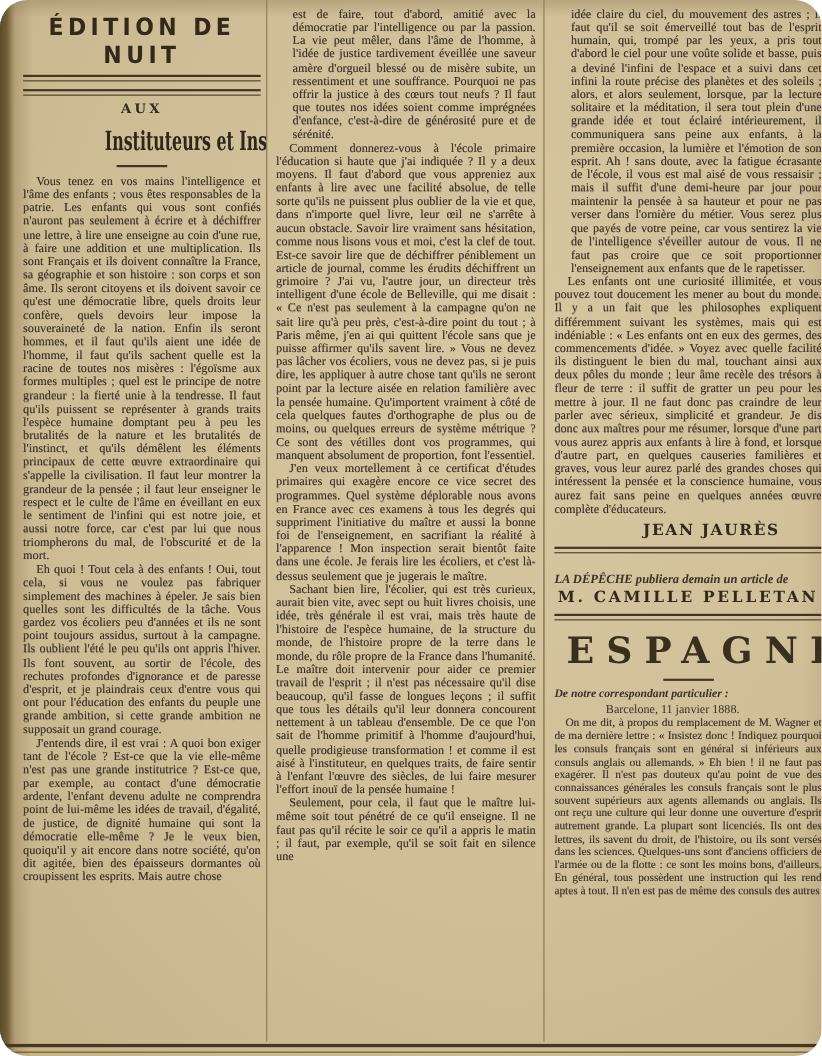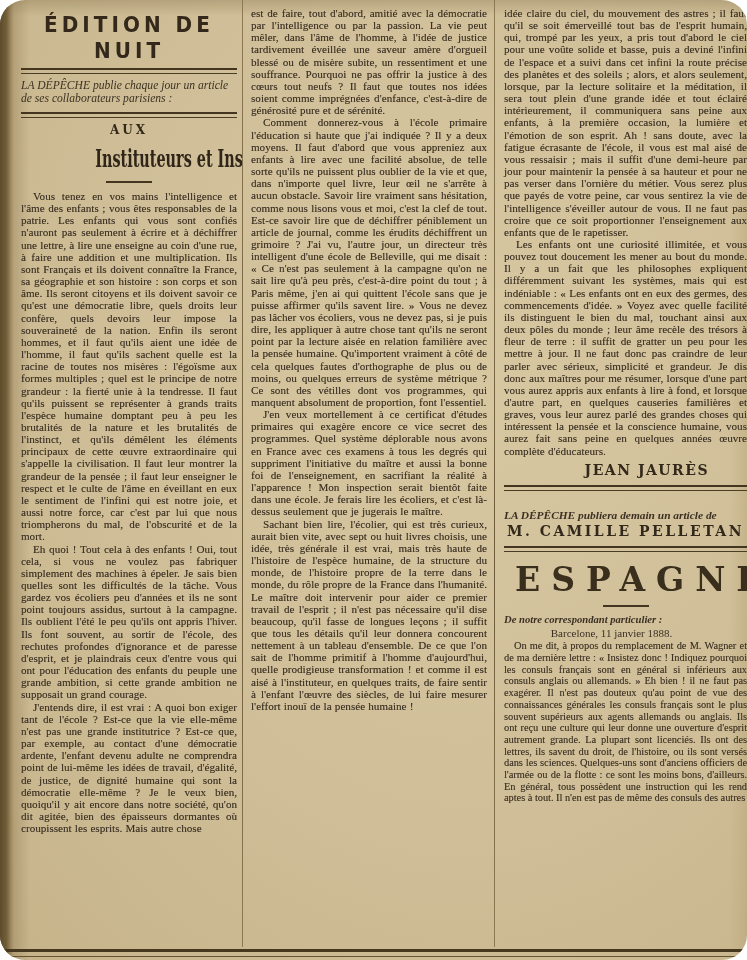--- a/index.html
+++ b/index.html
@@ -36,21 +36,21 @@
   .article-title { text-align:center; margin:1px 0 0; white-space:nowrap; }
   .article-title span {
     display:inline-block; font-family:"DejaVu Serif", serif; font-weight:bold;
     font-size:24px; color:#2f2518; transform:scaleX(.6); transform-origin:center;
   }
   .short-rule { width:46px; border-top:2px solid #43351f; margin:6px auto 7px; }
 
   .body { font-size:11px; line-height:12.15px; text-align:justify; text-indent:12px; margin:0;
           letter-spacing:.05px; word-spacing:.4px; hyphens:auto;
           text-shadow:.2px .2px .35px rgba(56,45,32,.45); }
-  .body.noindent { text-indent:0; }
+  .body.noindent { text-indent:0;margin-left:15px; }
 
   .signature { font-family:"DejaVu Serif", serif; font-weight:bold; font-size:14px; letter-spacing:1.5px;
                text-align:right; padding-right:38px; margin-top:5px; color:#33291b; }
   .promo2 { font-style:italic; font-weight:bold; font-size:11.4px; line-height:12.5px; margin:18px 0 1px; }
   .promo2-name { text-align:center; font-family:"DejaVu Serif", serif; font-weight:bold;
                  font-size:14px; letter-spacing:2.5px; margin:2px 0 2px; color:#33291b; }
   .espagne-title { text-align:center; font-family:"DejaVu Serif", serif; font-weight:bold;
                    font-size:33px; letter-spacing:11px; padding-left:11px; margin-top:8px; color:#3a2e1c; }
   .byline { font-style:italic; font-weight:bold; font-size:10.6px; margin:6px 0 2px; }
   .dateline { text-align:center; padding-right:28px; font-size:11px; margin:1px 0 1px; }
@@ -66,37 +66,37 @@
 <body>
 
 <div class="page">
   <div class="left-edge"></div>
 
   <div class="cols">
 
     <div class="col col1">
       <div class="edition-title">ÉDITION DE NUIT</div>
       <div class="rule-double"></div>
-      <p class="promo-intro">LA DÉPÊCHE publie chaque jour un article de ses collaborateurs parisiens :</p>
       <div class="rule-double"></div>
       <div class="kicker">AUX</div>
       <h1 class="article-title"><span>Instituteurs et Institutrices</span></h1>
       <div class="short-rule"></div>
       <p class="body">Vous tenez en vos mains l'intelligence et l'âme des enfants ; vous êtes responsables de la patrie. Les enfants qui vous sont confiés n'auront pas seulement à écrire et à déchiffrer une lettre, à lire une enseigne au coin d'une rue, à faire une addition et une multiplication. Ils sont Français et ils doivent connaître la France, sa géographie et son histoire : son corps et son âme. Ils seront citoyens et ils doivent savoir ce qu'est une démocratie libre, quels droits leur confère, quels devoirs leur impose la souveraineté de la nation. Enfin ils seront hommes, et il faut qu'ils aient une idée de l'homme, il faut qu'ils sachent quelle est la racine de toutes nos misères : l'égoïsme aux formes multiples ; quel est le principe de notre grandeur : la fierté unie à la tendresse. Il faut qu'ils puissent se représenter à grands traits l'espèce humaine domptant peu à peu les brutalités de la nature et les brutalités de l'instinct, et qu'ils démêlent les éléments principaux de cette œuvre extraordinaire qui s'appelle la civilisation. Il faut leur montrer la grandeur de la pensée ; il faut leur enseigner le respect et le culte de l'âme en éveillant en eux le sentiment de l'infini qui est notre joie, et aussi notre force, car c'est par lui que nous triompherons du mal, de l'obscurité et de la mort.</p>
       <p class="body">Eh quoi ! Tout cela à des enfants ! Oui, tout cela, si vous ne voulez pas fabriquer simplement des machines à épeler. Je sais bien quelles sont les difficultés de la tâche. Vous gardez vos écoliers peu d'années et ils ne sont point toujours assidus, surtout à la campagne. Ils oublient l'été le peu qu'ils ont appris l'hiver. Ils font souvent, au sortir de l'école, des rechutes profondes d'ignorance et de paresse d'esprit, et je plaindrais ceux d'entre vous qui ont pour l'éducation des enfants du peuple une grande ambition, si cette grande ambition ne supposait un grand courage.</p>
       <p class="body">J'entends dire, il est vrai : A quoi bon exiger tant de l'école ? Est-ce que la vie elle-même n'est pas une grande institutrice ? Est-ce que, par exemple, au contact d'une démocratie ardente, l'enfant devenu adulte ne comprendra point de lui-même les idées de travail, d'égalité, de justice, de dignité humaine qui sont la démocratie elle-même ? Je le veux bien, quoiqu'il y ait encore dans notre société, qu'on dit agitée, bien des épaisseurs dormantes où croupissent les esprits. Mais autre chose</p>
     </div>
 
     <div class="vrule"></div>
 
     <div class="col col2">
       <p class="body noindent">est de faire, tout d'abord, amitié avec la démocratie par l'intelligence ou par la passion. La vie peut mêler, dans l'âme de l'homme, à l'idée de justice tardivement éveillée une saveur amère d'orgueil blessé ou de misère subite, un ressentiment et une souffrance. Pourquoi ne pas offrir la justice à des cœurs tout neufs ? Il faut que toutes nos idées soient comme imprégnées d'enfance, c'est-à-dire de générosité pure et de sérénité.</p>
       <p class="body">Comment donnerez-vous à l'école primaire l'éducation si haute que j'ai indiquée ? Il y a deux moyens. Il faut d'abord que vous appreniez aux enfants à lire avec une facilité absolue, de telle sorte qu'ils ne puissent plus oublier de la vie et que, dans n'importe quel livre, leur œil ne s'arrête à aucun obstacle. Savoir lire vraiment sans hésitation, comme nous lisons vous et moi, c'est la clef de tout. Est-ce savoir lire que de déchiffrer péniblement un article de journal, comme les érudits déchiffrent un grimoire ? J'ai vu, l'autre jour, un directeur très intelligent d'une école de Belleville, qui me disait : « Ce n'est pas seulement à la campagne qu'on ne sait lire qu'à peu près, c'est-à-dire point du tout ; à Paris même, j'en ai qui quittent l'école sans que je puisse affirmer qu'ils savent lire. » Vous ne devez pas lâcher vos écoliers, vous ne devez pas, si je puis dire, les appliquer à autre chose tant qu'ils ne seront point par la lecture aisée en relation familière avec la pensée humaine. Qu'importent vraiment à côté de cela quelques fautes d'orthographe de plus ou de moins, ou quelques erreurs de système métrique ? Ce sont des vétilles dont vos programmes, qui manquent absolument de proportion, font l'essentiel.</p>
       <p class="body">J'en veux mortellement à ce certificat d'études primaires qui exagère encore ce vice secret des programmes. Quel système déplorable nous avons en France avec ces examens à tous les degrés qui suppriment l'initiative du maître et aussi la bonne foi de l'enseignement, en sacrifiant la réalité à l'apparence ! Mon inspection serait bientôt faite dans une école. Je ferais lire les écoliers, et c'est là-dessus seulement que je jugerais le maître.</p>
       <p class="body">Sachant bien lire, l'écolier, qui est très curieux, aurait bien vite, avec sept ou huit livres choisis, une idée, très générale il est vrai, mais très haute de l'histoire de l'espèce humaine, de la structure du monde, de l'histoire propre de la terre dans le monde, du rôle propre de la France dans l'humanité. Le maître doit intervenir pour aider ce premier travail de l'esprit ; il n'est pas nécessaire qu'il dise beaucoup, qu'il fasse de longues leçons ; il suffit que tous les détails qu'il leur donnera concourent nettement à un tableau d'ensemble. De ce que l'on sait de l'homme primitif à l'homme d'aujourd'hui, quelle prodigieuse transformation ! et comme il est aisé à l'instituteur, en quelques traits, de faire sentir à l'enfant l'œuvre des siècles, de lui faire mesurer l'effort inouï de la pensée humaine !</p>
+      <p class="body">Seulement, pour cela, il faut que le maître lui-même soit tout pénétré de ce qu'il enseigne. Il ne faut pas qu'il récite le soir ce qu'il a appris le matin ; il faut, par exemple, qu'il se soit fait en silence une</p>
     </div>
 
     <div class="vrule"></div>
 
     <div class="col col3">
       <p class="body noindent">idée claire du ciel, du mouvement des astres ; il faut qu'il se soit émerveillé tout bas de l'esprit humain, qui, trompé par les yeux, a pris tout d'abord le ciel pour une voûte solide et basse, puis a deviné l'infini de l'espace et a suivi dans cet infini la route précise des planètes et des soleils ; alors, et alors seulement, lorsque, par la lecture solitaire et la méditation, il sera tout plein d'une grande idée et tout éclairé intérieurement, il communiquera sans peine aux enfants, à la première occasion, la lumière et l'émotion de son esprit. Ah ! sans doute, avec la fatigue écrasante de l'école, il vous est mal aisé de vous ressaisir ; mais il suffit d'une demi-heure par jour pour maintenir la pensée à sa hauteur et pour ne pas verser dans l'ornière du métier. Vous serez plus que payés de votre peine, car vous sentirez la vie de l'intelligence s'éveiller autour de vous. Il ne faut pas croire que ce soit proportionner l'enseignement aux enfants que de le rapetisser.</p>
       <p class="body">Les enfants ont une curiosité illimitée, et vous pouvez tout doucement les mener au bout du monde. Il y a un fait que les philosophes expliquent différemment suivant les systèmes, mais qui est indéniable : « Les enfants ont en eux des germes, des commencements d'idée. » Voyez avec quelle facilité ils distinguent le bien du mal, touchant ainsi aux deux pôles du monde ; leur âme recèle des trésors à fleur de terre : il suffit de gratter un peu pour les mettre à jour. Il ne faut donc pas craindre de leur parler avec sérieux, simplicité et grandeur. Je dis donc aux maîtres pour me résumer, lorsque d'une part vous aurez appris aux enfants à lire à fond, et lorsque d'autre part, en quelques causeries familières et graves, vous leur aurez parlé des grandes choses qui intéressent la pensée et la conscience humaine, vous aurez fait sans peine en quelques années œuvre complète d'éducateurs.</p>
       <div class="signature">JEAN JAURÈS</div>
       <div class="rule-double"></div>
       <p class="promo2">LA DÉPÊCHE publiera demain un article de</p>

